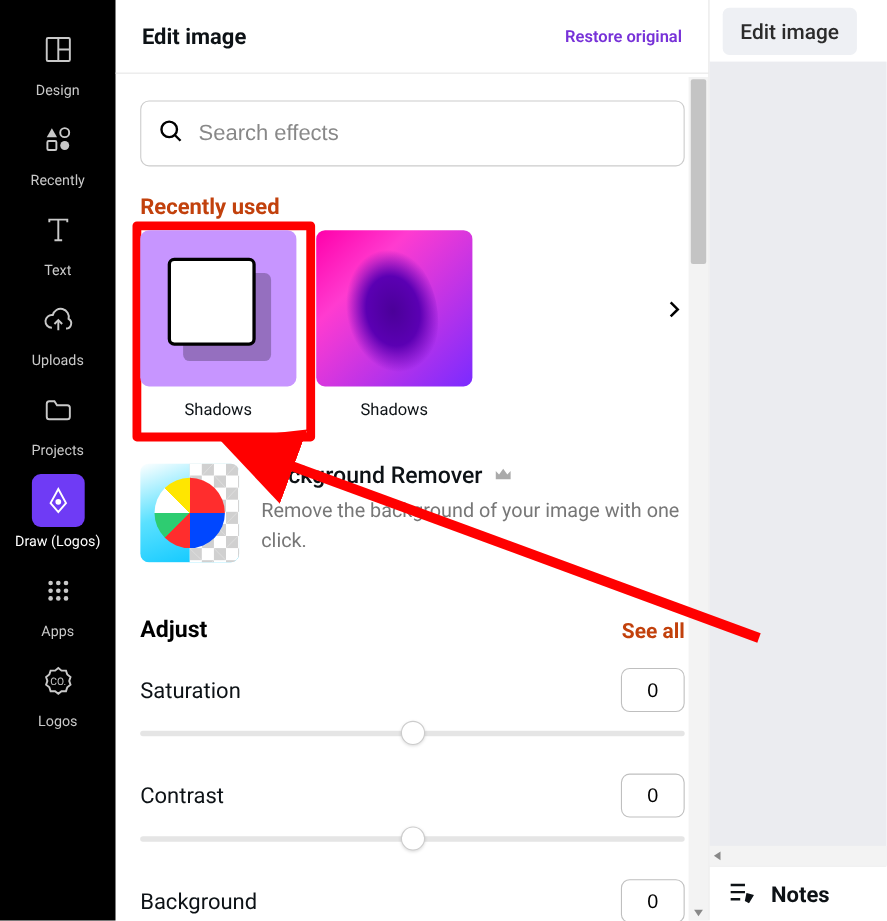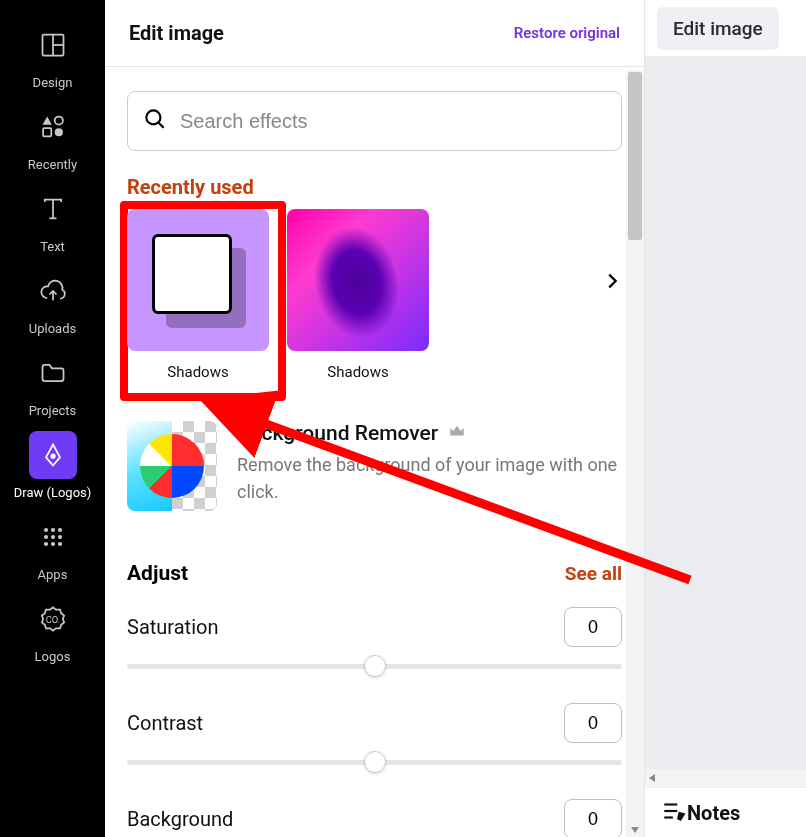--- a/index.html
+++ b/index.html
@@ -97,21 +97,21 @@
   .scrollbar-arrow-up { position: absolute; top: 0; left: 0; width: 18px; height: 14px; display: flex; align-items: center; justify-content: center; }
   .scrollbar-arrow-down { position: absolute; bottom: 0; left: 0; width: 18px; height: 14px; display: flex; align-items: center; justify-content: center; }
 
   
   .right-col { flex: 1; display: flex; flex-direction: column; background: #fff; }
   .right-toolbar { height: 56px; display:flex; align-items:center; padding: 0 12px; }
   .edit-chip { background: #eef0f4; border-radius: 6px; padding: 10px 16px; font-size: 19px; color: #2b2b2b; font-weight: 500; }
   .canvas { flex: 1; background: #ebecf0; position: relative; }
   .h-scroll { position: absolute; left: 0; bottom: 0; right: 0; height: 18px; background: #f3f3f3; }
   .h-scroll-arrow-l { position: absolute; left: 0; top: 0; width: 14px; height: 18px; display:flex;align-items:center;justify-content:center;}
-  .footer { height: 50px; display: flex; align-items: center; padding: 0 16px; border-top: 1px solid #eee; }
+  .footer { height: 50px; display: flex; align-items: center; padding: 0 16px; gap: 14px; border-top: 1px solid #eee; }
   .notes-label { font-size: 20px; font-weight: 700; color: #0d1216; }
 
   
   .arrow-svg { position: absolute; left: 0; top: 0; width: 806px; height: 837px; pointer-events: none; z-index: 50; }
 
 </style>
 </head>
 <body>
 
 <div class="sidebar">

